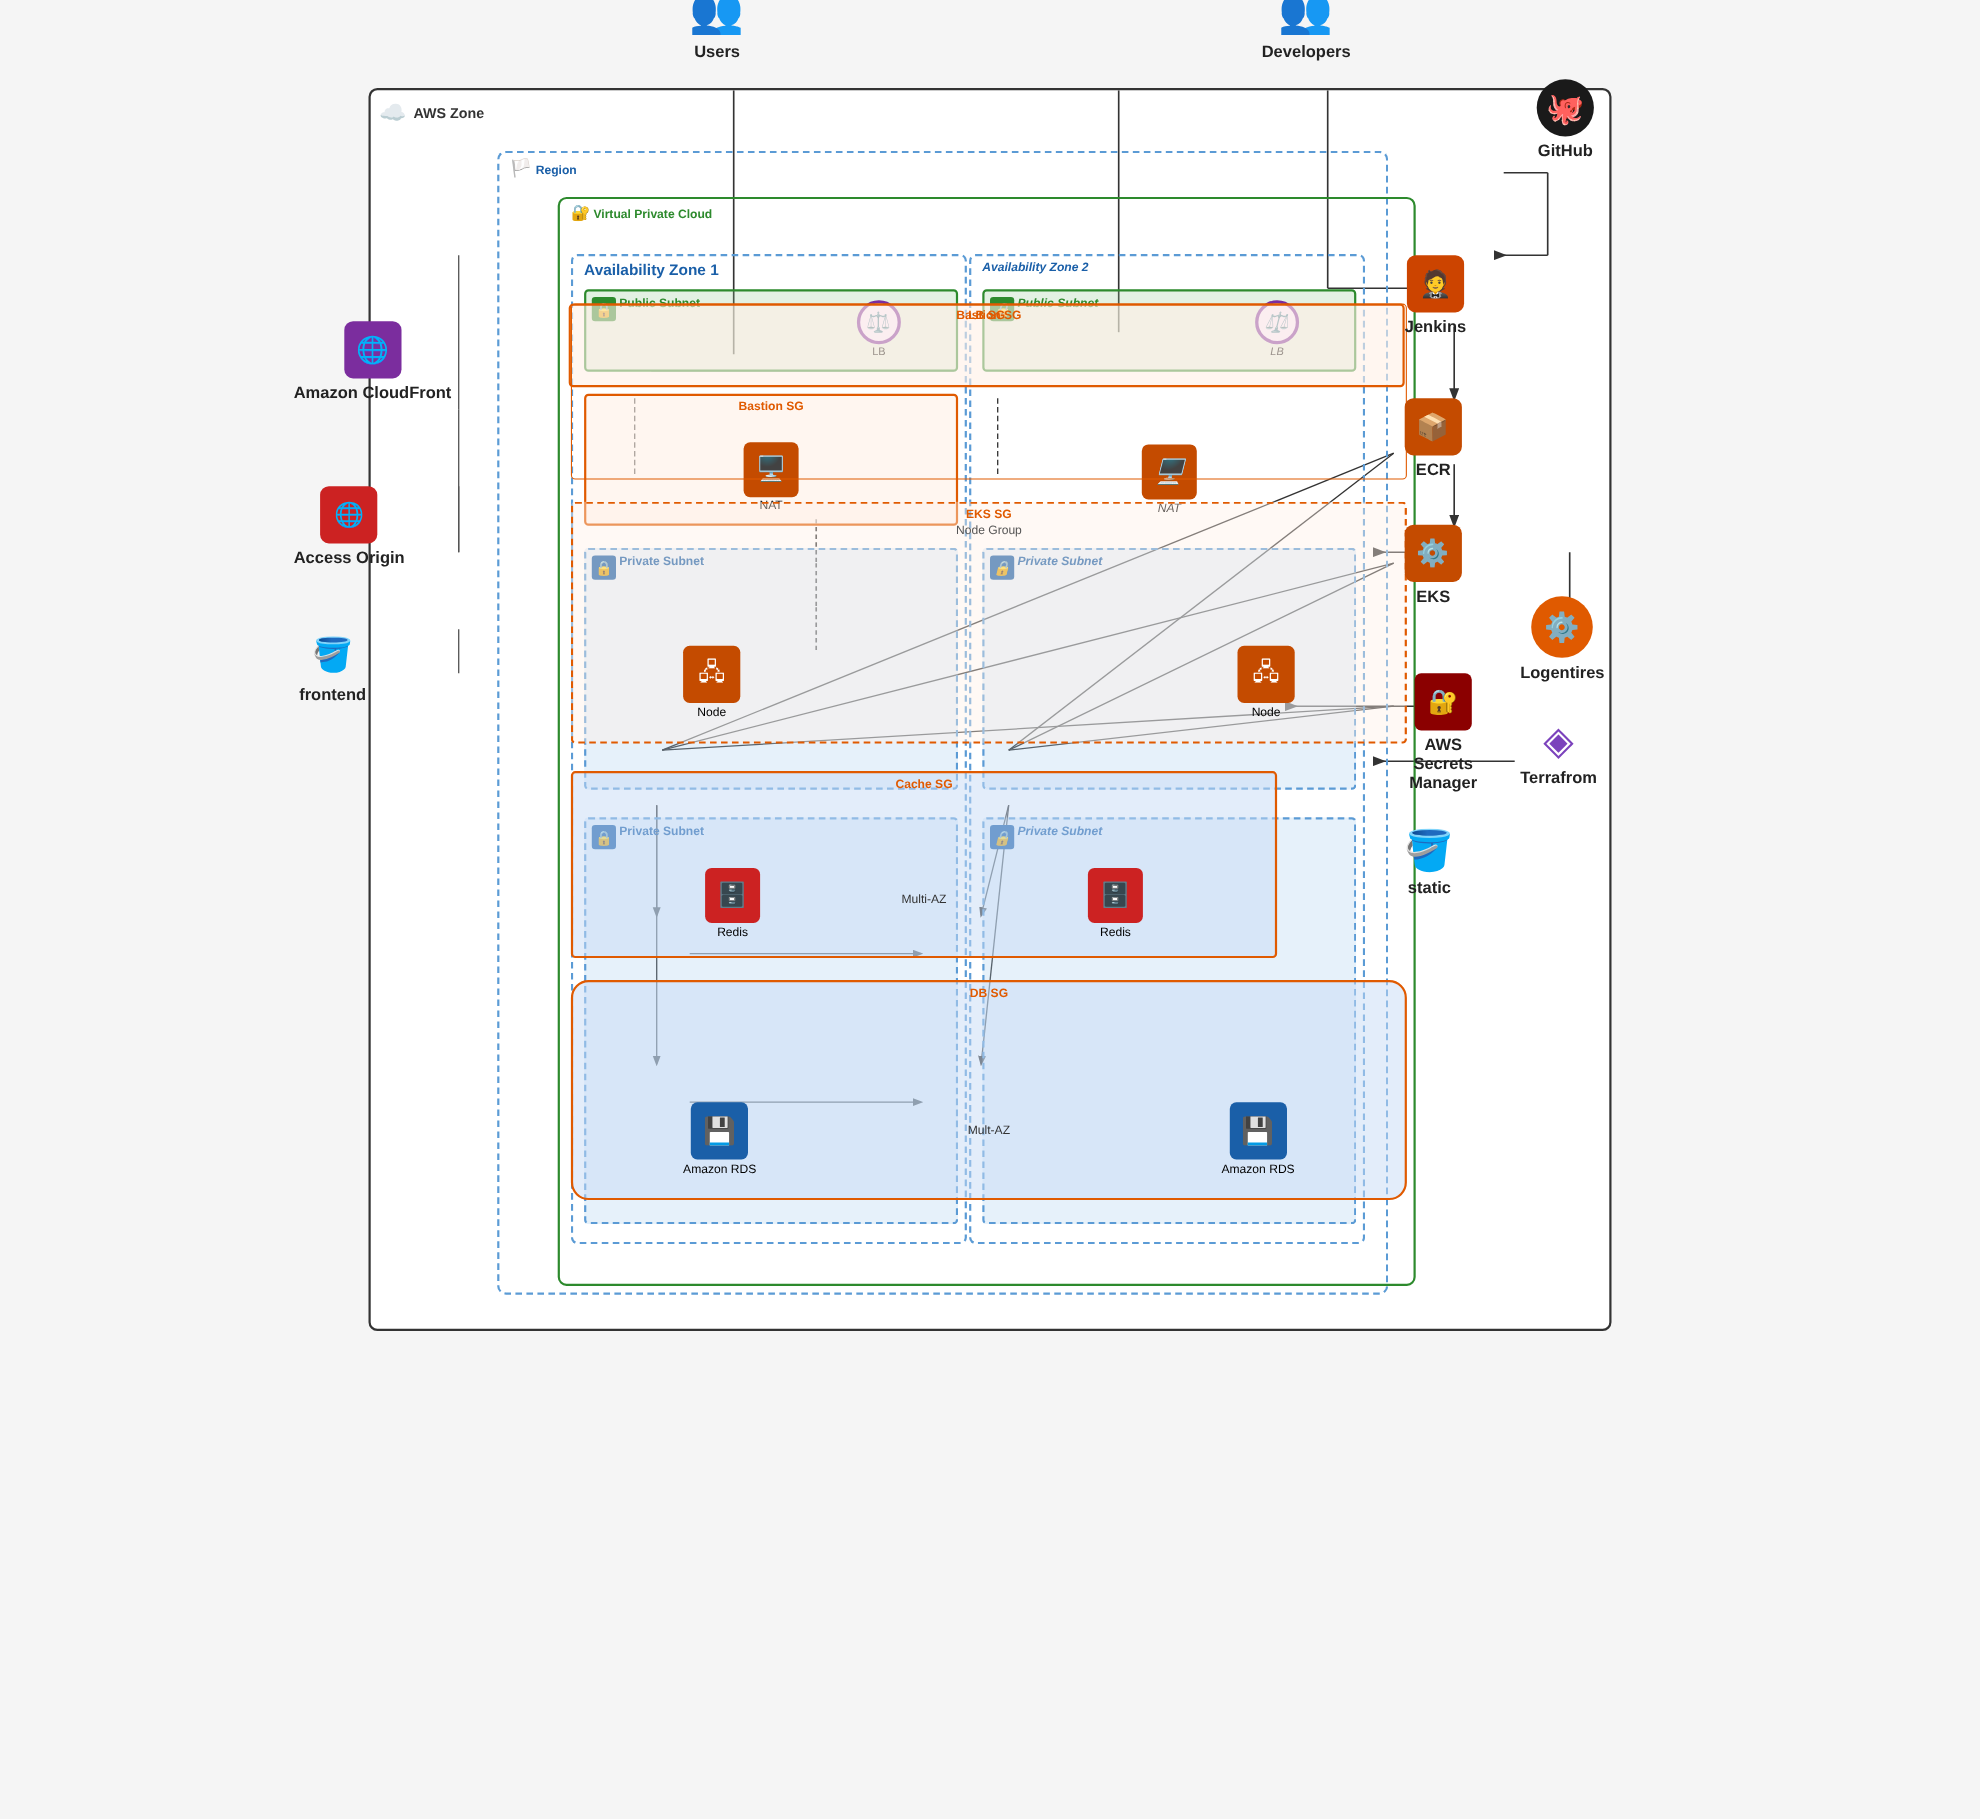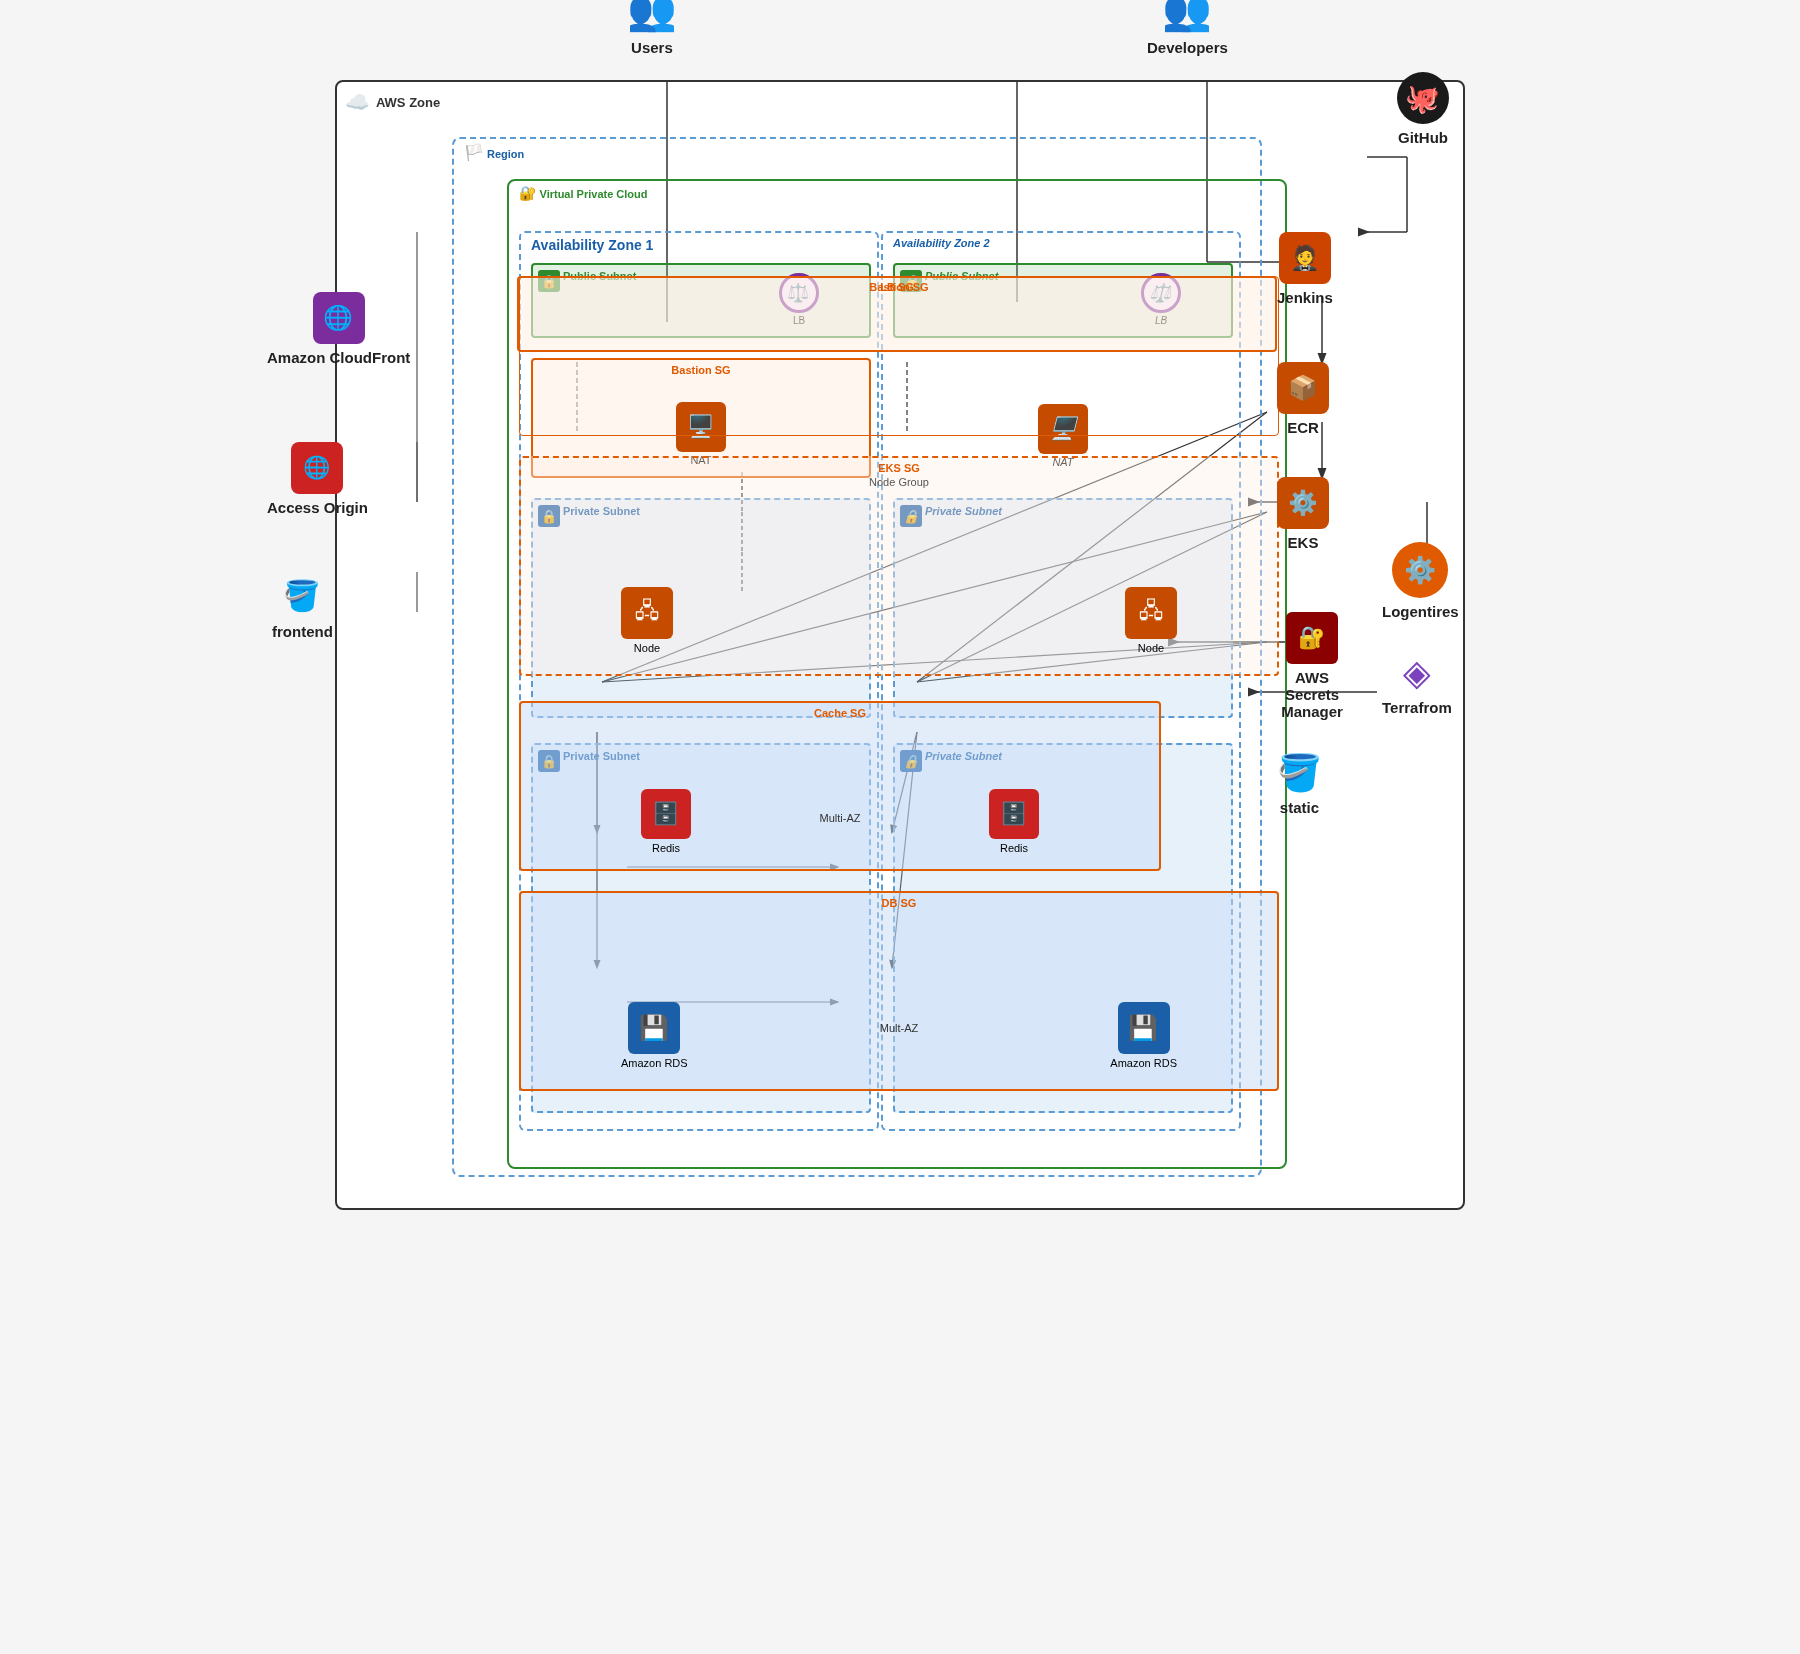--- a/index.html
+++ b/index.html
@@ -82,21 +82,21 @@
     }
     .cache-area {
       position: absolute;
       border: 2px solid #e05a00;
       border-radius: 4px;
       background: rgba(200,220,245,0.5);
     }
     .db-area {
       position: absolute;
       border: 2px solid #e05a00;
-      border-radius: 4px;
+      border-radius: 16px;
       background: rgba(200,220,245,0.5);
       padding-left: 20px;
     }
 
     .box-label {
       position: absolute;
       top: 4px;
       left: 10px;
       font-size: 11px;
       font-weight: 600;

